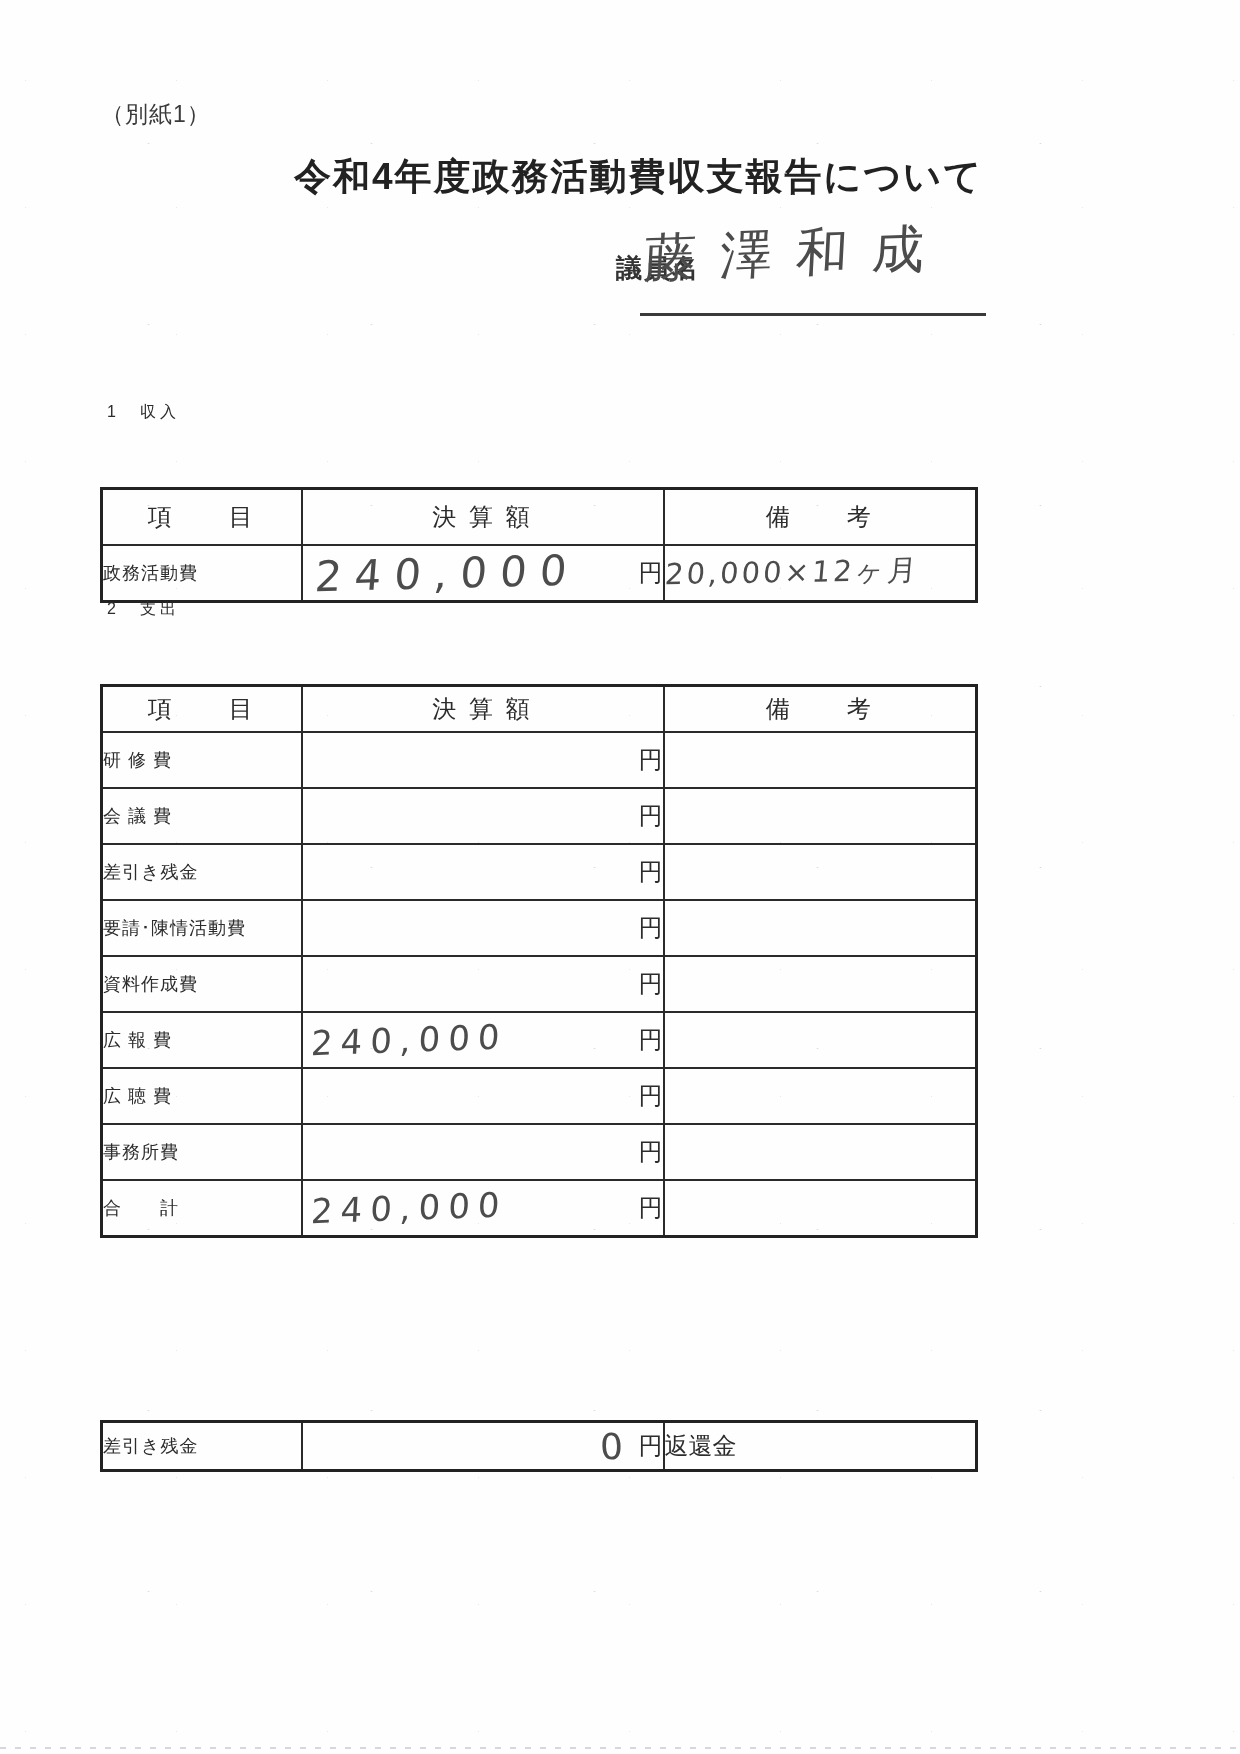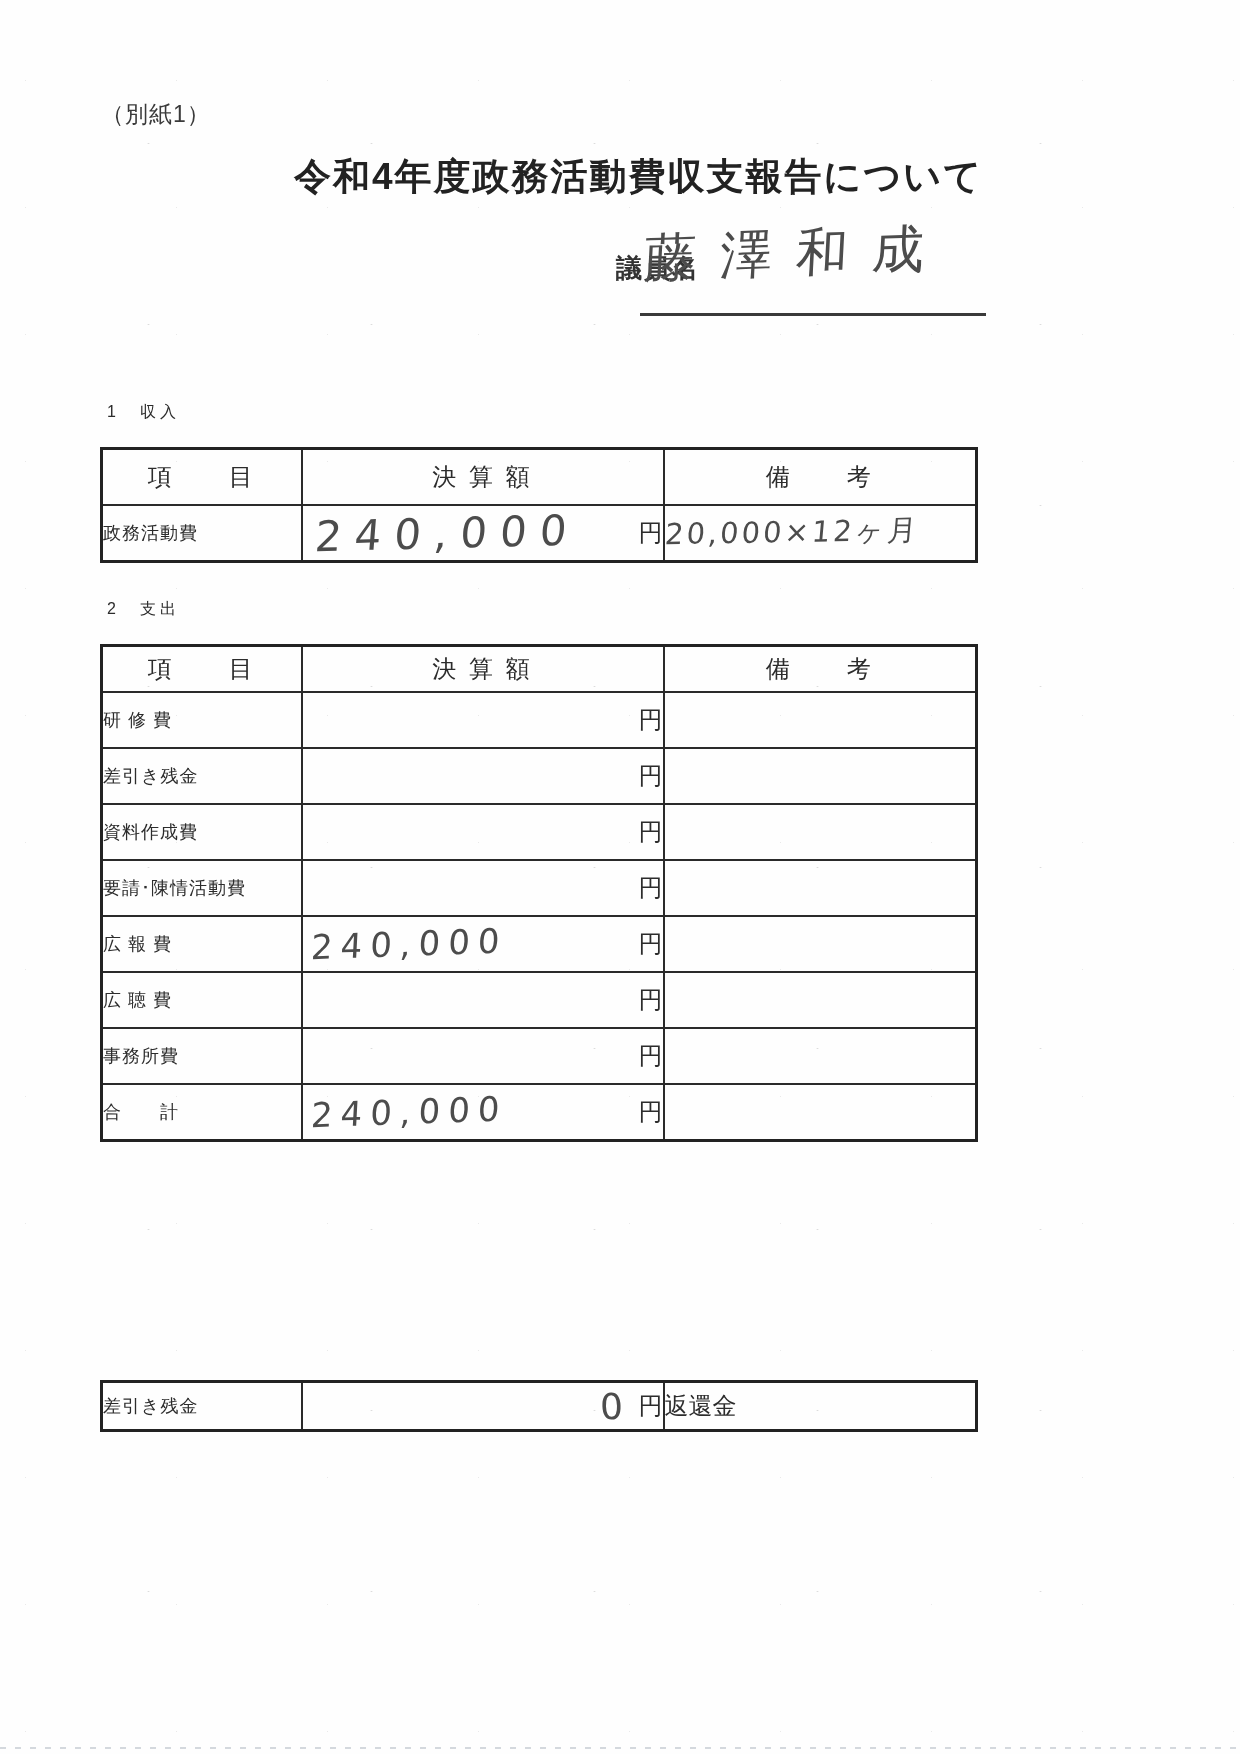--- a/index.html
+++ b/index.html
@@ -26,20 +26,21 @@
     letter-spacing:24px;transform:rotate(-3deg) skewX(-9deg);transform-origin:left top;
   }
   .sig-underline{left:640px;top:313px;width:346px;height:3px;background:#3a3a3a;}
   .section-heading{font-size:16px;letter-spacing:4px;color:#2c2c2c;}
   .income-heading{left:107px;top:402px;}
   .expense-heading{left:107px;top:599px;}
 
   table.report-table{
     position:absolute;border-collapse:collapse;table-layout:fixed;width:875px;
     background:transparent;
+    margin-top:40px;
   }
   .income-table{left:100px;top:447px;}
   .expense-table{left:100px;top:644px;}
   .balance-table{left:100px;top:1380px;}
   .report-table th,.report-table td{
     border:2px solid #2a2a2a;padding:0;vertical-align:middle;
   }
   .report-table{border:3px solid #222;}
   .col-item{width:200px;}
   .col-amount{width:362px;}
@@ -137,41 +138,51 @@
           <td class="item-cell">研 修 費</td>
           <td class="amount-cell">
             <div class="amount-flex">
               <span class="hw hw-expense-amount amount-hw"></span>
               <span class="unit">円</span>
             </div>
           </td>
           <td class="remarks-cell"></td>
         </tr>
         <tr>
+          <td class="item-cell">会 議 費</td>
+          <td class="amount-cell">
+            <div class="amount-flex">
+              <span class="hw hw-expense-amount amount-hw"></span>
+              <span class="unit">円</span>
+            </div>
+          </td>
+          <td class="remarks-cell"></td>
+        </tr>
+        <tr>
           <td class="item-cell">差引き残金</td>
           <td class="amount-cell">
             <div class="amount-flex">
               <span class="hw hw-expense-amount amount-hw"></span>
               <span class="unit">円</span>
             </div>
           </td>
           <td class="remarks-cell"></td>
         </tr>
         <tr>
+          <td class="item-cell">要請･陳情活動費</td>
+          <td class="amount-cell">
+            <div class="amount-flex">
+              <span class="hw hw-expense-amount amount-hw"></span>
+              <span class="unit">円</span>
+            </div>
+          </td>
+          <td class="remarks-cell"></td>
+        </tr>
+        <tr>
           <td class="item-cell">資料作成費</td>
-          <td class="amount-cell">
-            <div class="amount-flex">
-              <span class="hw hw-expense-amount amount-hw"></span>
-              <span class="unit">円</span>
-            </div>
-          </td>
-          <td class="remarks-cell"></td>
-        </tr>
-        <tr>
-          <td class="item-cell">要請･陳情活動費</td>
           <td class="amount-cell">
             <div class="amount-flex">
               <span class="hw hw-expense-amount amount-hw"></span>
               <span class="unit">円</span>
             </div>
           </td>
           <td class="remarks-cell"></td>
         </tr>
         <tr>
           <td class="item-cell">広 報 費</td>

